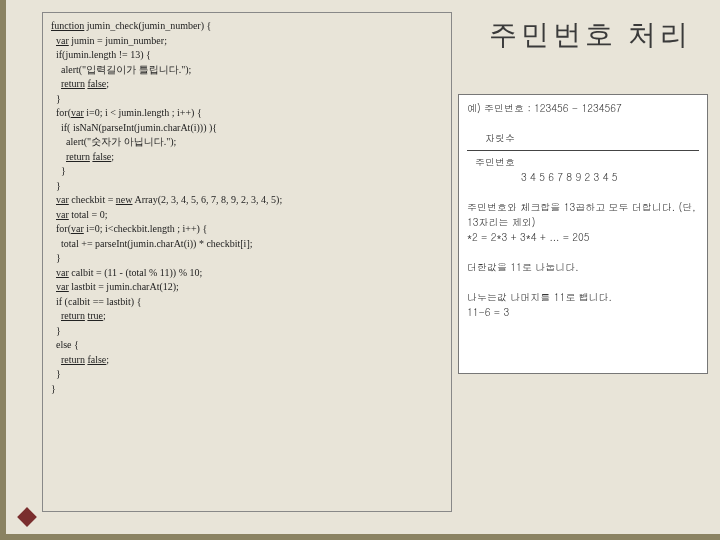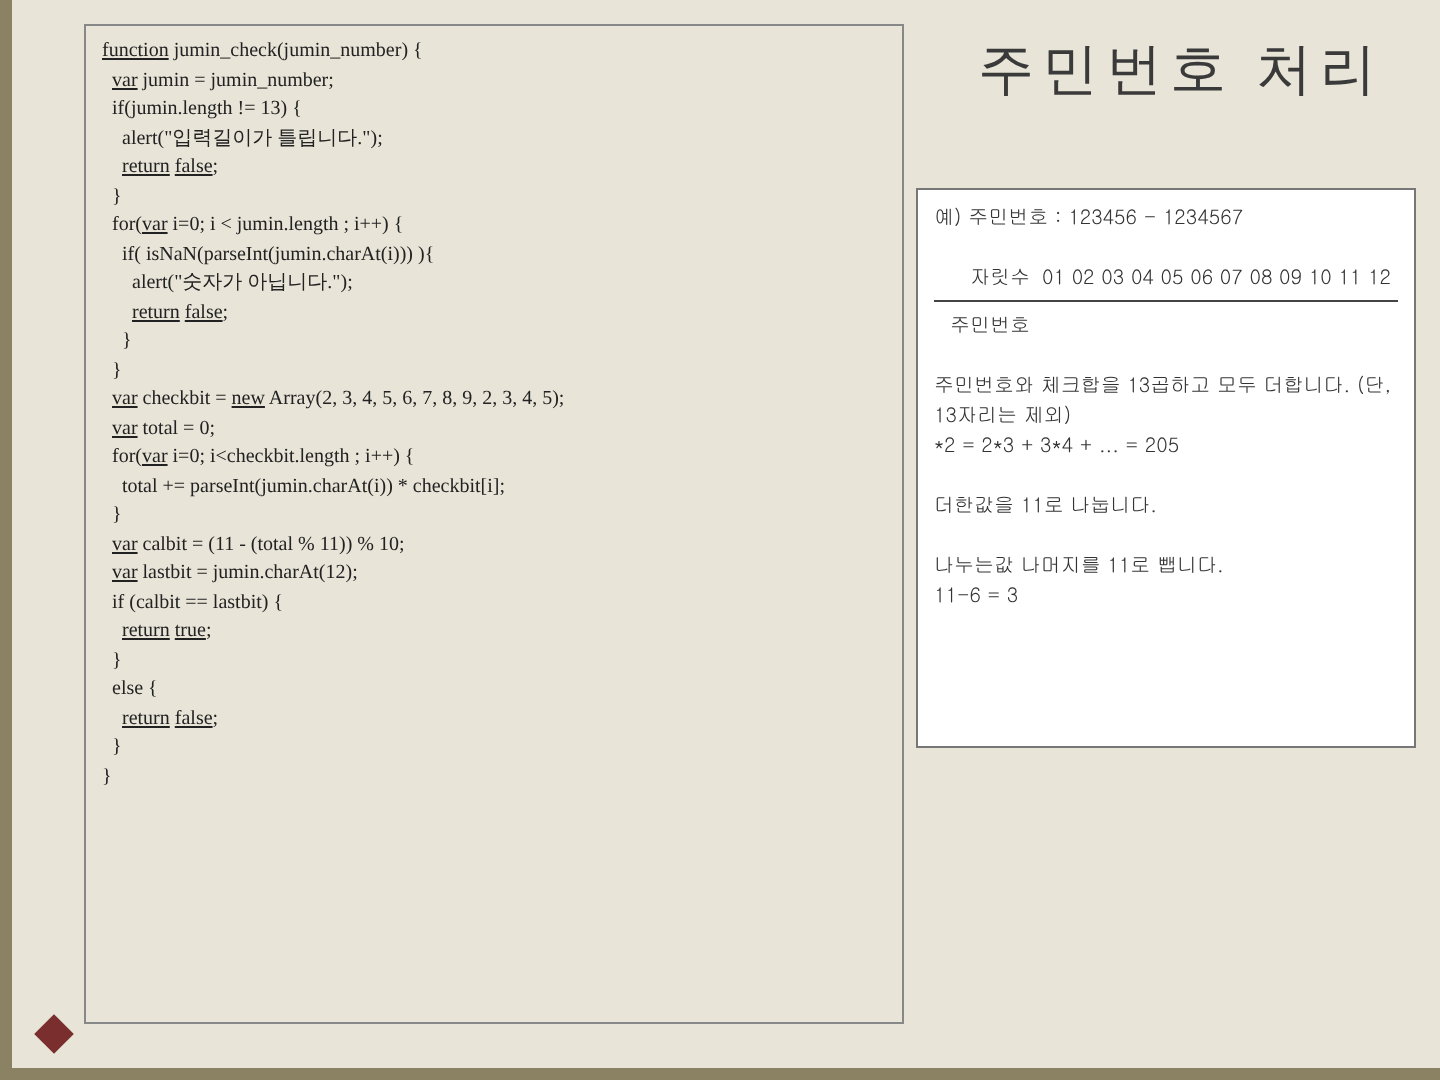--- a/index.html
+++ b/index.html
@@ -117,25 +117,28 @@
 <span>  else {</span>
 <span>    </span><span class="kw">return</span><span> </span><span class="kw">false</span><span>;</span>
 <span>  }</span>
 <span>}</span></div>
 
   <div class="imgbox">
     <div>예) 주민번호 : 123456 - 1234567</div>
     <br>
     <div class="row">
       <span class="lbl">자릿수</span>
-      <span>01 02 03 04 05 06 07 08 09 10 11 12</span>
     </div>
     <hr>
     <div class="row">
       <span class="lbl">주민번호</span>
+    </div>
+    <div class="row">
+      <span class="lbl"></span>
+      <span>3  4  5  6  7  8  9  2  3  4  5</span>
     </div>
     <br>
     <div>주민번호와 체크합을 13곱하고 모두 더합니다. (단, 13자리는 제외)</div>
     <div>*2 = 2*3 + 3*4 + ... = 205</div>
     <br>
     <div>더한값을 11로 나눕니다.</div>
     <br>
     <div>나누는값 나머지를 11로 뺍니다.</div>
     <div>11-6 = 3</div>
   </div>

